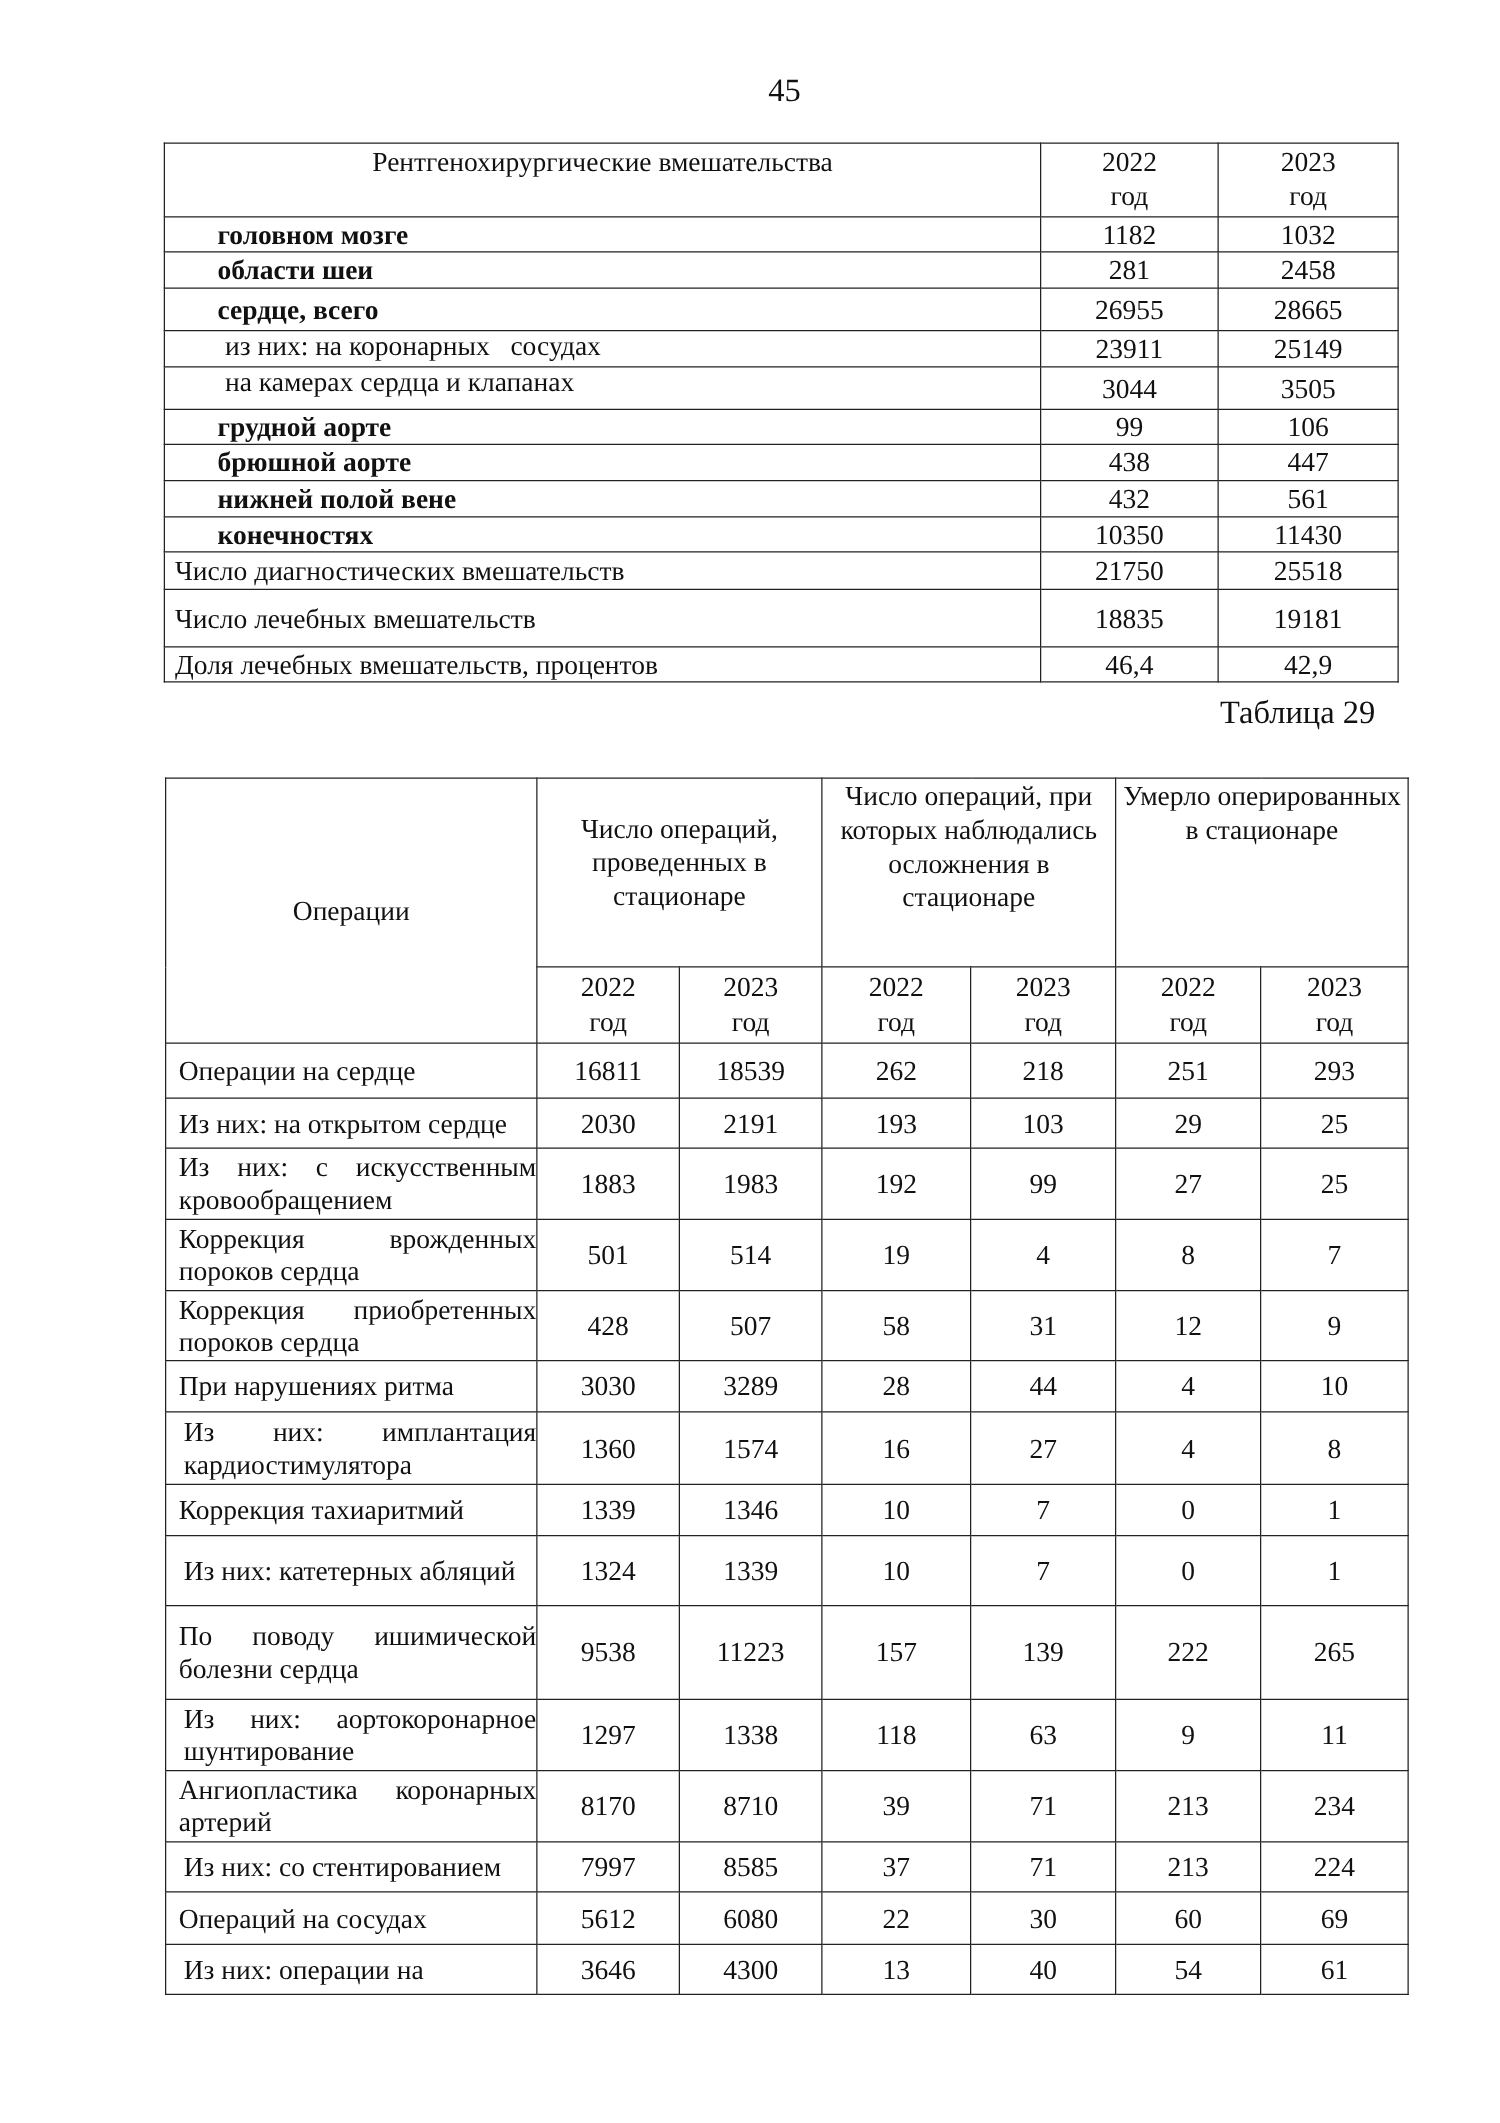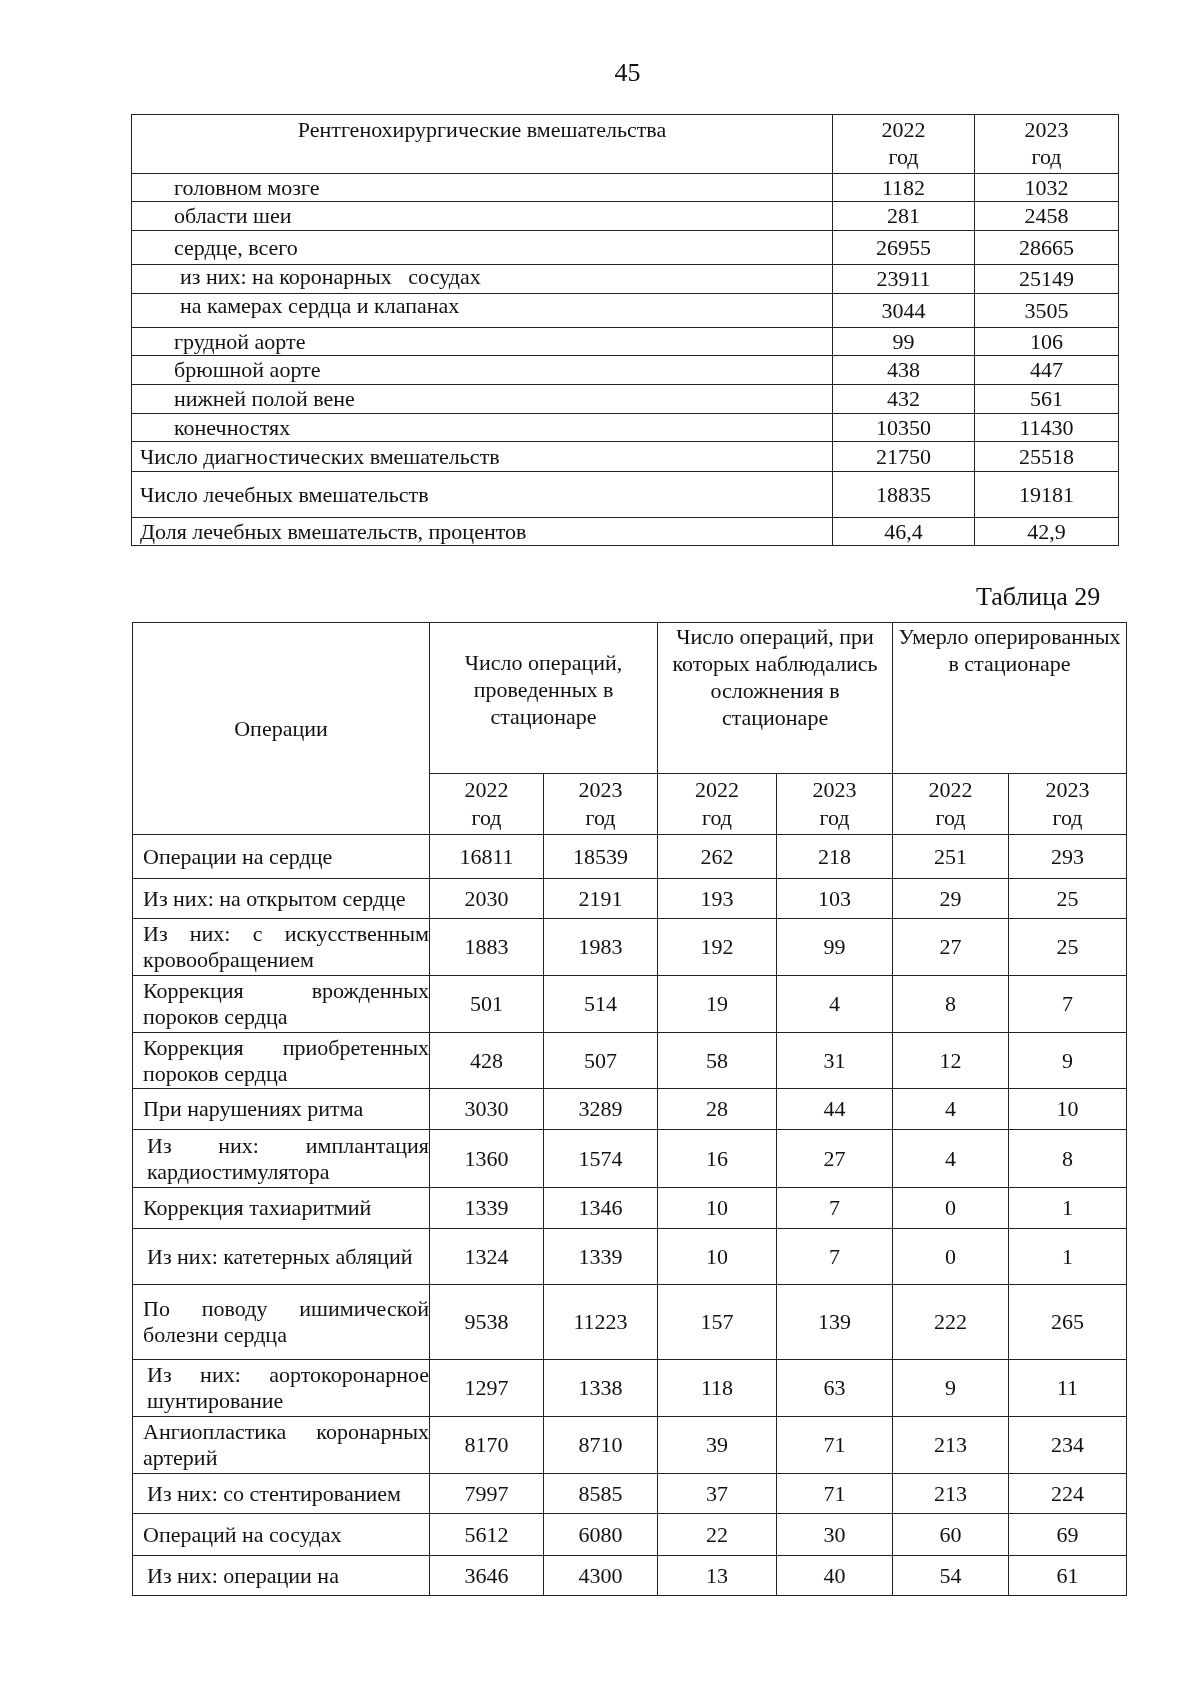--- a/index.html
+++ b/index.html
@@ -10,38 +10,38 @@
   table { border-collapse: collapse; table-layout: fixed; position: absolute; }
   td, th { border: 1px solid #222; padding: 0; font-weight: normal; font-size: 22px; vertical-align: middle; }
 
   
   #t1 { left: 131px; top: 114px; width: 987px; }
   #t1 col.c0 { width: 701px; } #t1 col.c1 { width: 142px; } #t1 col.c2 { width: 144px; }
   #t1 th { text-align: center; vertical-align: top; line-height: 27px; height: 57px; padding-top: 1px; }
   #t1 td { line-height: 24px; }
   #t1 td.num { text-align: center; }
   #t1 td.lbl { padding-left: 8px; }
-  #t1 td.lbl.ind1 { padding-left: 42px; }
+  #t1 td.lbl.ind1 { padding-left: 42px; font-weight: bold; }
   #t1 td.lbl.ind2 { padding-left: 48px; vertical-align: top; }
 
   
   #t2 { left: 132px; top: 622px; width: 994px; }
   #t2 col.c0 { width: 297px; } #t2 col.c1 { width: 114px; } #t2 col.c2 { width: 114px; }
   #t2 col.c3 { width: 119px; } #t2 col.c4 { width: 116px; } #t2 col.c5 { width: 116px; } #t2 col.c6 { width: 118px; }
   #t2 th { text-align: center; line-height: 27px; }
   #t2 th.grp { vertical-align: top; padding-top: 0; }
   #t2 th.grp.mid { vertical-align: top; padding-top: 26px; }
   #t2 th.yr { vertical-align: top; line-height: 28px; padding-top: 2px; }
   #t2 td { line-height: 26px; }
   #t2 td.num { text-align: center; }
   #t2 td.lbl { padding: 0 0 0 10px; text-align: justify; text-align-last: left; }
   #t2 td.lbl.ind { padding-left: 14px; }
   .yr-line { display: block; }
 
-  .table-caption { position: absolute; left: 976px; top: 582px; font-size: 26px; line-height: 30px; }
+  .table-caption { position: absolute; left: 976px; top: 555px; font-size: 26px; line-height: 30px; }
 </style>
 </head>
 <body>
 
 <div class="page-number">45</div>
 
 <table id="t1">
   <colgroup>
       <col class="c0">
       <col class="c1">

